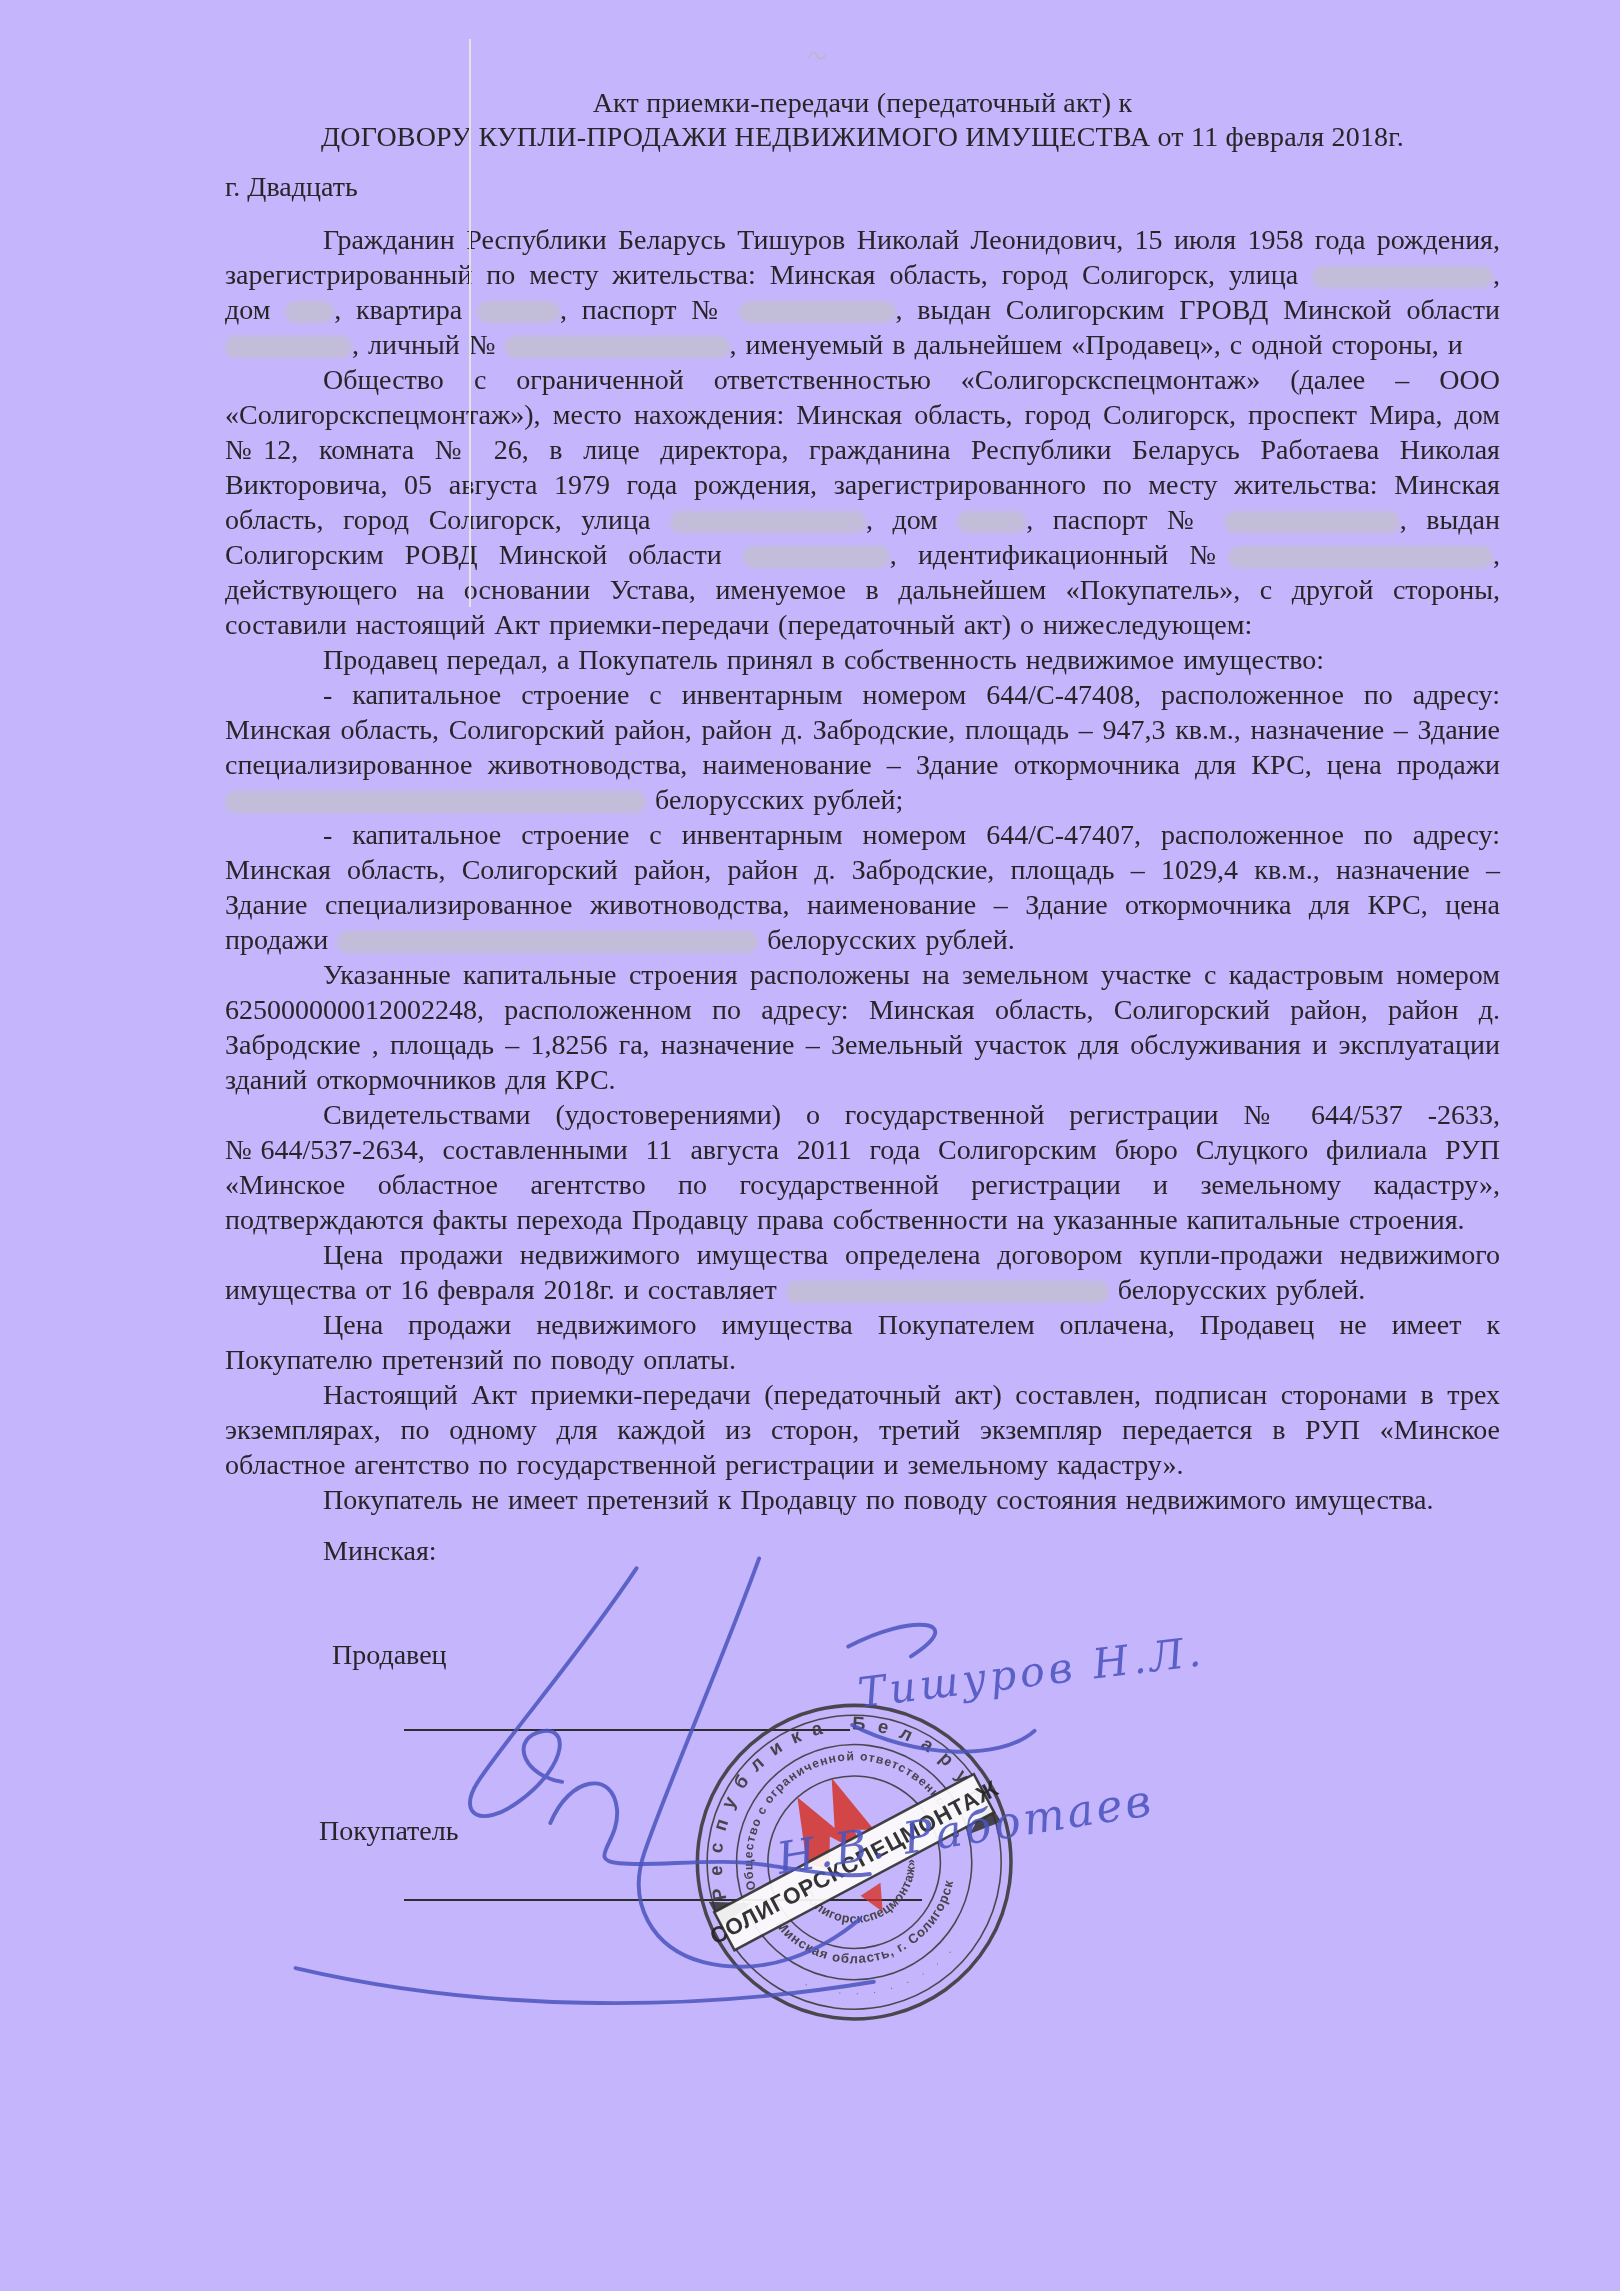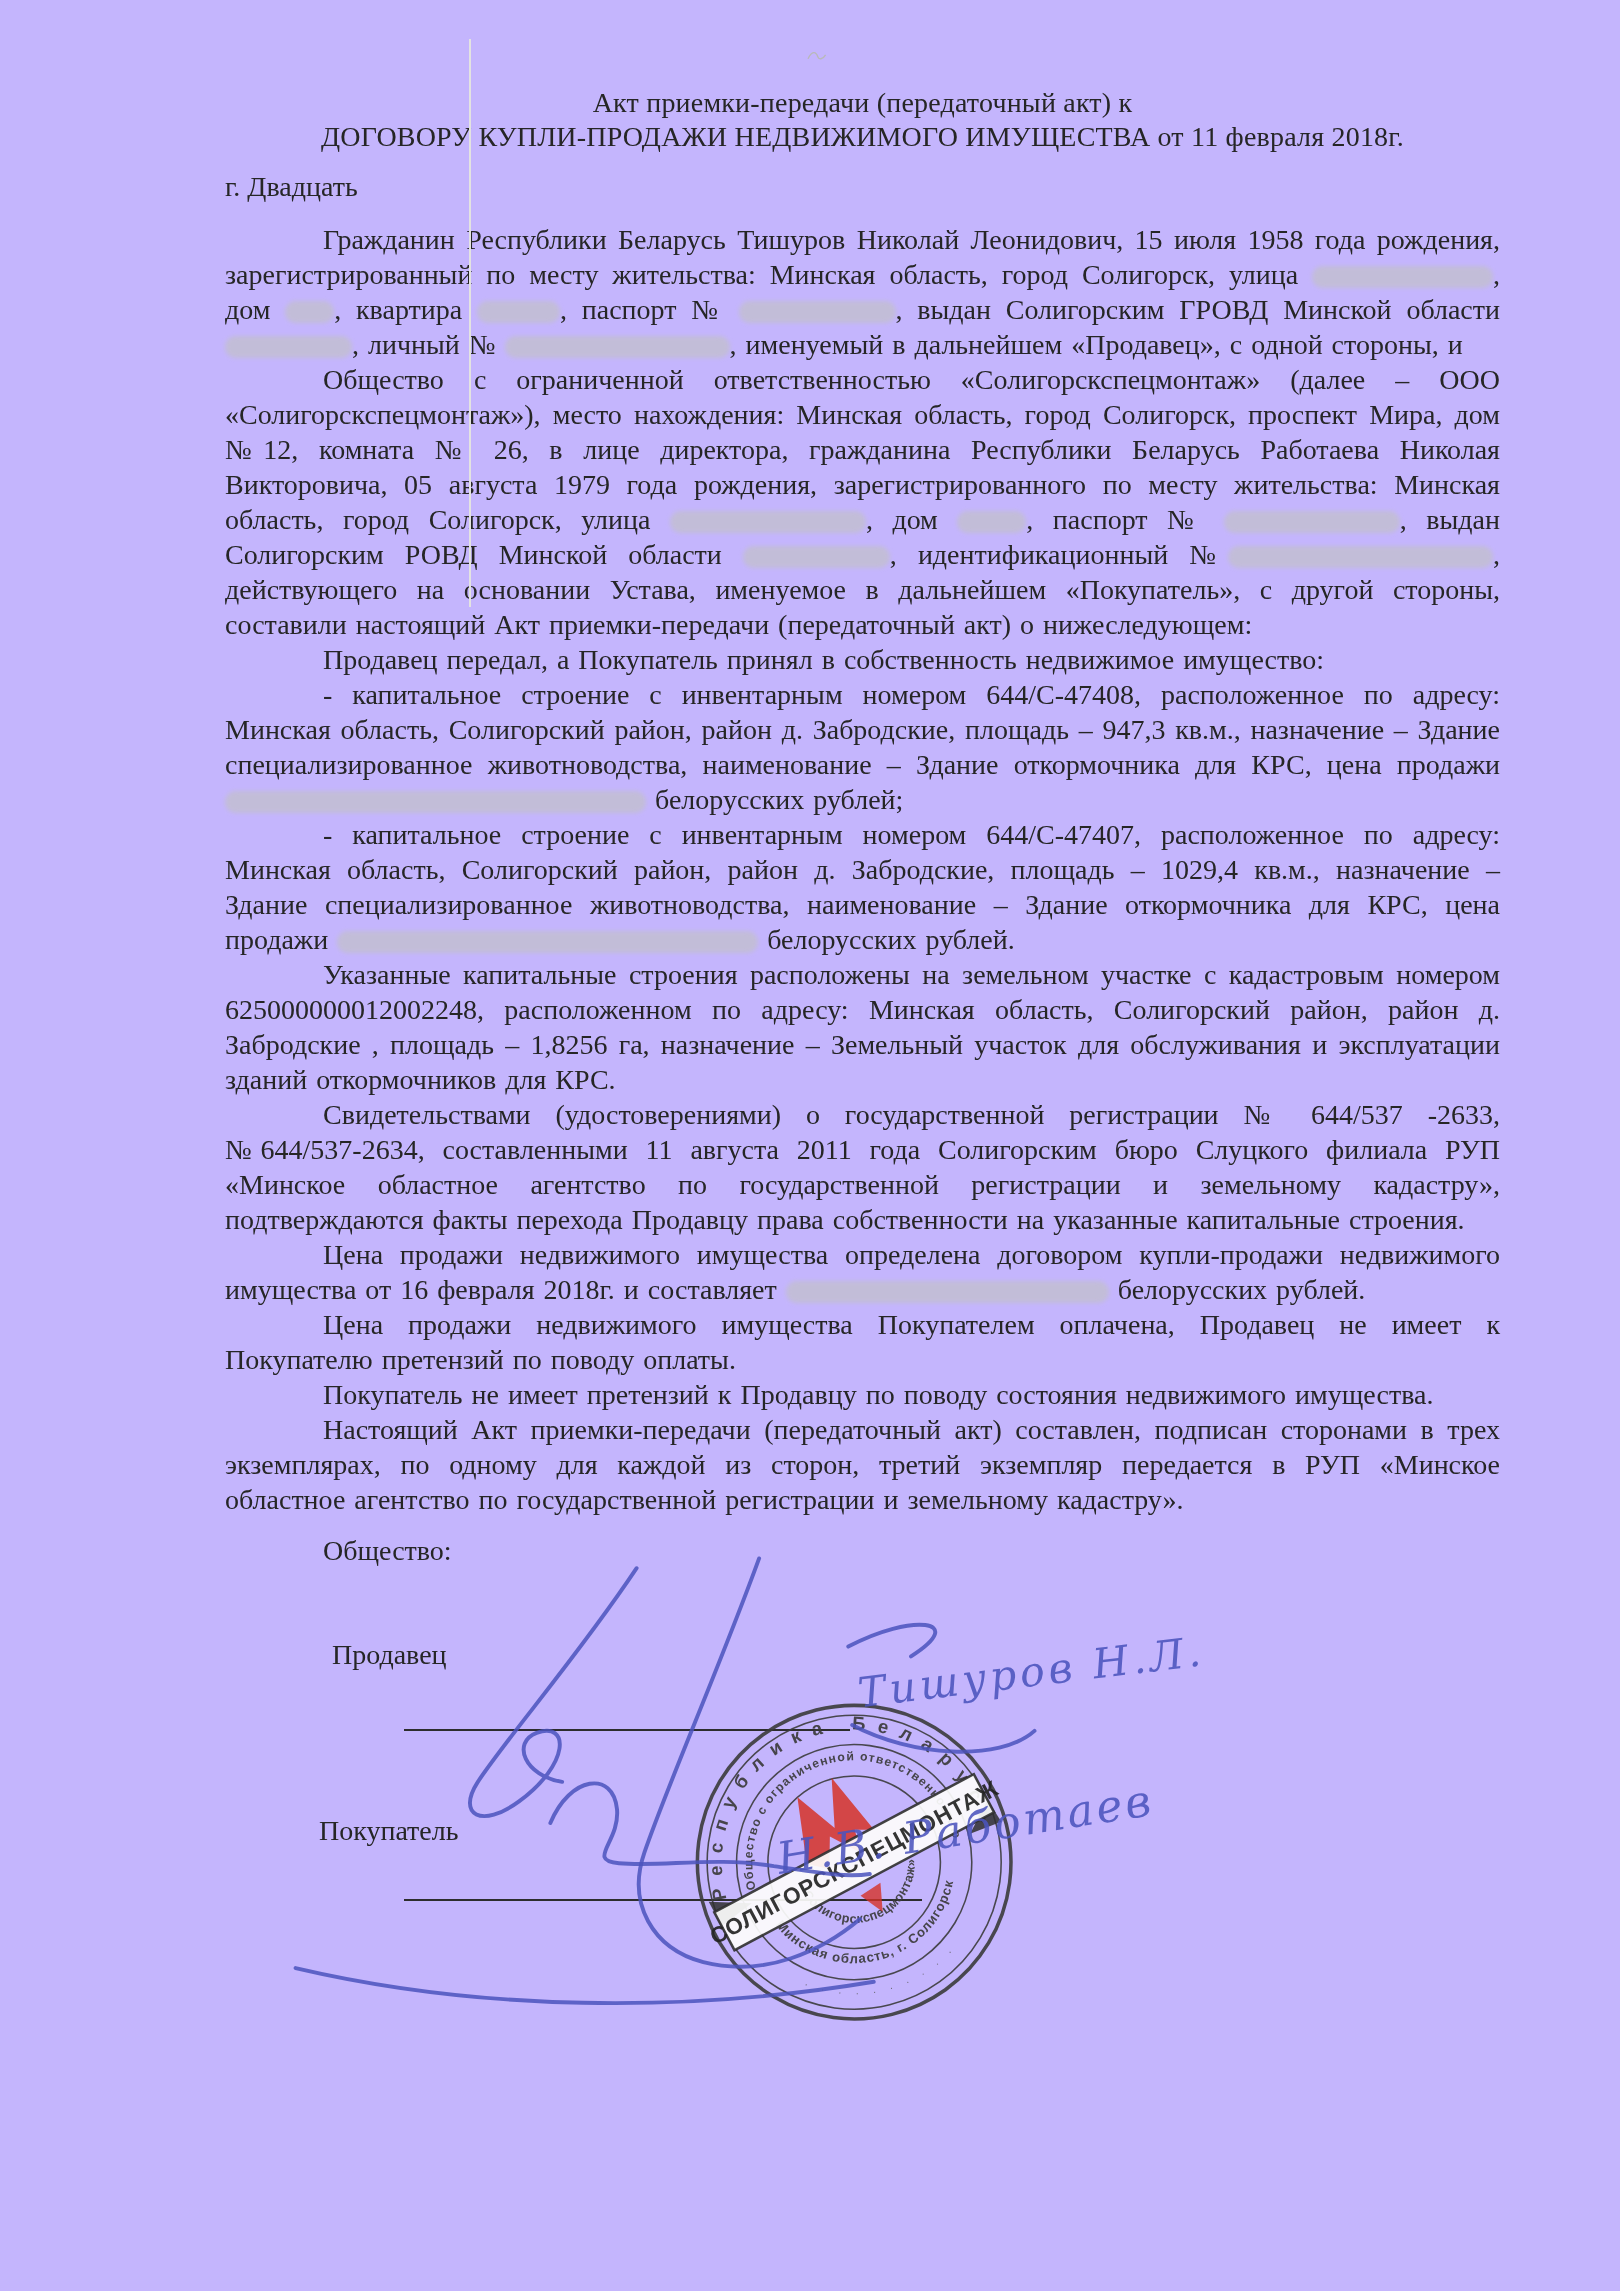--- a/index.html
+++ b/index.html
@@ -51,26 +51,26 @@
     <div class="body-text">
         <p class="para">Гражданин Республики Беларусь Тишуров Николай Леонидович, 15 июля 1958 года рождения, зарегистрированный по месту жительства: Минская область, город Солигорск, улица <span class="redact" style="width: 181px;"></span>, дом <span class="redact" style="width: 49px;"></span>, квартира <span class="redact" style="width: 83px;"></span>, паспорт № <span class="redact" style="width: 157px;"></span>, выдан Солигорским ГРОВД Минской области <span class="redact" style="width: 127px;"></span>, личный № <span class="redact" style="width: 225px;"></span>, именуемый в дальнейшем «Продавец», с одной стороны, и</p>
         <p class="para">Общество с ограниченной ответственностью «Солигорскспецмонтаж» (далее – ООО «Солигорскспецмонтаж»), место нахождения: Минская область, город Солигорск, проспект Мира, дом №12, комната № 26, в лице директора, гражданина Республики Беларусь Работаева Николая Викторовича, 05 августа 1979 года рождения, зарегистрированного по месту жительства: Минская область, город Солигорск, улица <span class="redact" style="width: 196px;"></span>, дом <span class="redact" style="width: 69px;"></span>, паспорт № <span class="redact" style="width: 176px;"></span>, выдан Солигорским РОВД Минской области <span class="redact" style="width: 147px;"></span>, идентификационный №<span class="redact" style="width: 265px;"></span>, действующего на основании Устава, именуемое в дальнейшем «Покупатель», с другой стороны, составили настоящий Акт приемки-передачи (передаточный акт) о нижеследующем:</p>
         <p class="para">Продавец передал, а Покупатель принял в собственность недвижимое имущество:</p>
         <p class="para">- капитальное строение с инвентарным номером 644/С-47408, расположенное по адресу: Минская область, Солигорский район, район д. Забродские, площадь – 947,3 кв.м., назначение – Здание специализированное животноводства, наименование – Здание откормочника для КРС, цена продажи <span class="redact" style="width: 421px;"></span> белорусских рублей;</p>
         <p class="para">- капитальное строение с инвентарным номером 644/С-47407, расположенное по адресу: Минская область, Солигорский район, район д. Забродские, площадь – 1029,4 кв.м., назначение – Здание специализированное животноводства, наименование – Здание откормочника для КРС, цена продажи <span class="redact" style="width: 421px;"></span> белорусских рублей.</p>
         <p class="para">Указанные капитальные строения расположены на земельном участке с кадастровым номером 625000000012002248, расположенном по адресу: Минская область, Солигорский район, район д. Забродские , площадь – 1,8256 га, назначение – Земельный участок для обслуживания и эксплуатации зданий откормочников для КРС.</p>
         <p class="para">Свидетельствами (удостоверениями) о государственной регистрации № 644/537 -2633, №644/537-2634, составленными 11 августа 2011 года Солигорским бюро Слуцкого филиала РУП «Минское областное агентство по государственной регистрации и земельному кадастру», подтверждаются факты перехода Продавцу права собственности на указанные капитальные строения.</p>
         <p class="para">Цена продажи недвижимого имущества определена договором купли-продажи недвижимого имущества от 16 февраля 2018г. и составляет <span class="redact" style="width: 323px;"></span> белорусских рублей.</p>
         <p class="para">Цена продажи недвижимого имущества Покупателем оплачена, Продавец не имеет к Покупателю претензий по поводу оплаты.</p>
+        <p class="para">Настоящий Акт приемки-передачи (передаточный акт) составлен, подписан сторонами в трех экземплярах, по одному для каждой из сторон, третий экземпляр передается в РУП «Минское областное агентство по государственной регистрации и земельному кадастру».</p>
         <p class="para">Покупатель не имеет претензий к Продавцу по поводу состояния недвижимого имущества.</p>
-        <p class="para">Настоящий Акт приемки-передачи (передаточный акт) составлен, подписан сторонами в трех экземплярах, по одному для каждой из сторон, третий экземпляр передается в РУП «Минское областное агентство по государственной регистрации и земельному кадастру».</p>
       </div>
 
     <div class="sig-area">
-      <span class="sig-label" style="left:98px;top:5.9px;">Общество:</span>
+      <span class="sig-label" style="left:98px;top:5.9px;">Минская:</span>
       <span class="sig-label" style="left:107px;top:110px;">Продавец</span>
       <div class="sig-line" style="left:179px;top:200px;width:446px;"></div>
       <span class="sig-label" style="left:94px;top:286px;">Покупатель</span>
       <div class="sig-line" style="left:179px;top:370px;width:518px;"></div>
 
       <svg width="1275" height="490" viewBox="0 0 1301 500" style="position:absolute;left:0;top:0;overflow:visible;">
 
         <g transform="translate(642,340) rotate(-14)" stroke-opacity=".9" fill-opacity=".92">
           <circle r="160" fill="none" stroke="#3b3b3b" stroke-width="3.6"></circle>
           <circle r="150" fill="none" stroke="#3b3b3b" stroke-width="1.6"></circle>

